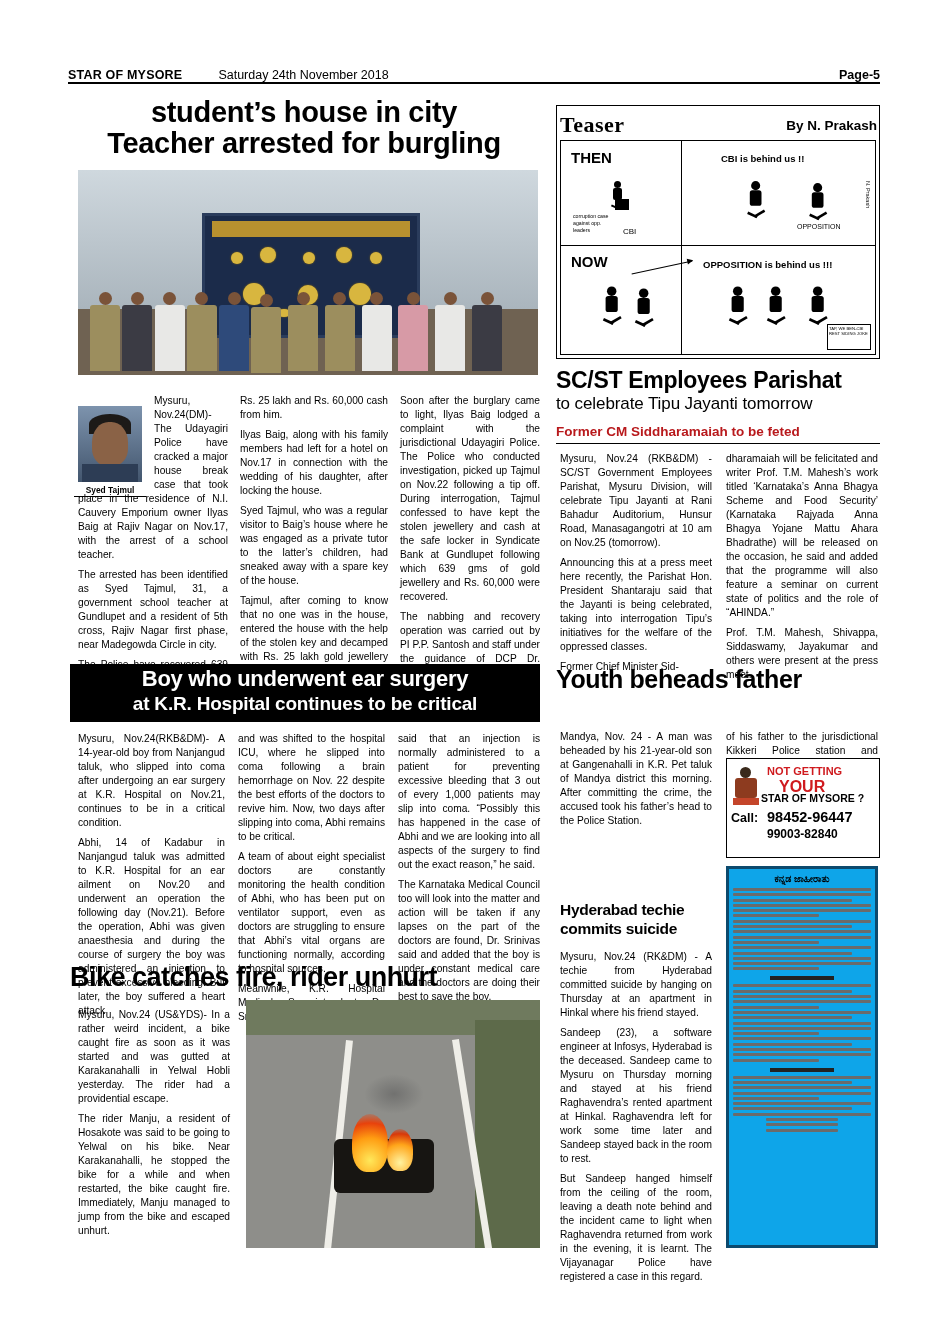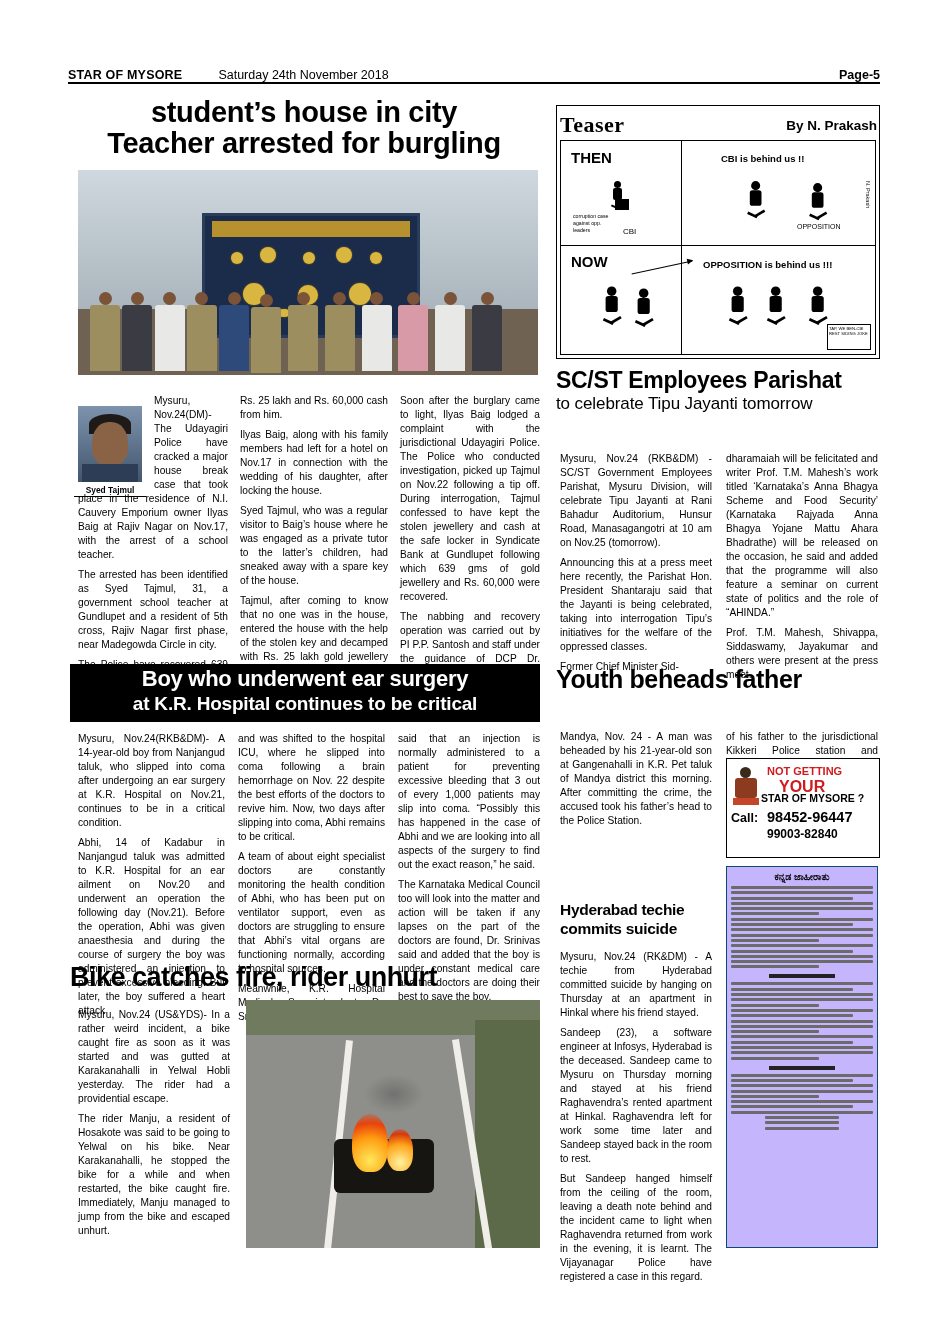--- a/index.html
+++ b/index.html
@@ -297,21 +297,21 @@
   #ad-box .vendor {
     position:absolute; left:4px; top:8px; width:30px; height:38px;
   }
   #ad-box .vendor .vh { width:11px;height:11px;border-radius:50%;background:#3a2a1c;margin-left:9px; }
   #ad-box .vendor .vb { width:22px;height:20px;background:#8d3b1f;margin-left:4px;border-radius:3px; }
   #ad-box .vendor .vp { width:26px;height:7px;background:#c4452a;margin-left:2px; }
 
   
   #kan-box {
     position:absolute; left:726px; top:866px; width:152px; height:382px;
-    border:1px solid #0c4a6e; background:#c4b5fd; overflow:hidden;
+    border:3px solid #0c4a6e; background:#0ea5e9; overflow:hidden;
     padding:4px;
     box-sizing:border-box;
   }
   #kan-title {
     font-size:9.5px; font-weight:bold; text-align:center; margin-bottom:3px;
   }
   .kan-line {
     height:3px; background:#6b6b6b; margin:2.3px 0; border-radius:1px;
   }
   .kan-line.s { width:62%; }
@@ -538,20 +538,21 @@
         <div class="lg2"></div>
     </div>
 
     <div style="position:absolute; right:4px; top:40px; writing-mode:vertical-rl; font-size:5.5px;">N. Prakash</div>
 
     <div style="position:absolute; right:4px; bottom:4px; width:44px; height:26px; border:1px solid #000; font-size:4.2px; line-height:5px; padding:1px; box-sizing:border-box;">TAP, WE BEN-CBI REST SIDING JOKE</div>
   </div>
 
   <div id="scst-head1" class="hl">SC/ST Employees Parishat</div>
   <div id="scst-head2" class="hl">to celebrate Tipu Jayanti tomorrow</div>
+  <div id="scst-sub">Former CM Siddharamaiah to be feted</div>
 
   <div class="col" id="s-col1">
     <p class="body">Mysuru, Nov.24 (RKB&amp;DM) - SC/ST Government Employees Parishat, Mysuru Division, will celebrate Tipu Jayanti at Rani Bahadur Auditorium, Hunsur Road, Manasagangotri at 10 am on Nov.25 (tomorrow).</p>
     <p class="body">Announcing this at a press meet here recently, the Parishat Hon. President Shantaraju said that the Jayanti is being celebrated, taking into interrogation Tipu’s initiatives for the welfare of the oppressed classes.</p>
     <p class="body">Former Chief Minister Sid-</p>
   </div>
   <div class="col" id="s-col2">
     <p class="body">dharamaiah will be felicitated and writer Prof. T.M. Mahesh’s work titled ‘Karnataka’s Anna Bhagya Scheme and Food Security’ (Karnataka Rajyada Anna Bhagya Yojane Mattu Ahara Bhadrathe) will be released on the occasion, he said and added that the programme will also feature a seminar on current state of politics and the role of “AHINDA.”</p>
     <p class="body">Prof. T.M. Mahesh, Shivappa, Siddaswamy, Jayakumar and others were present at the press meet.</p>
   </div>

